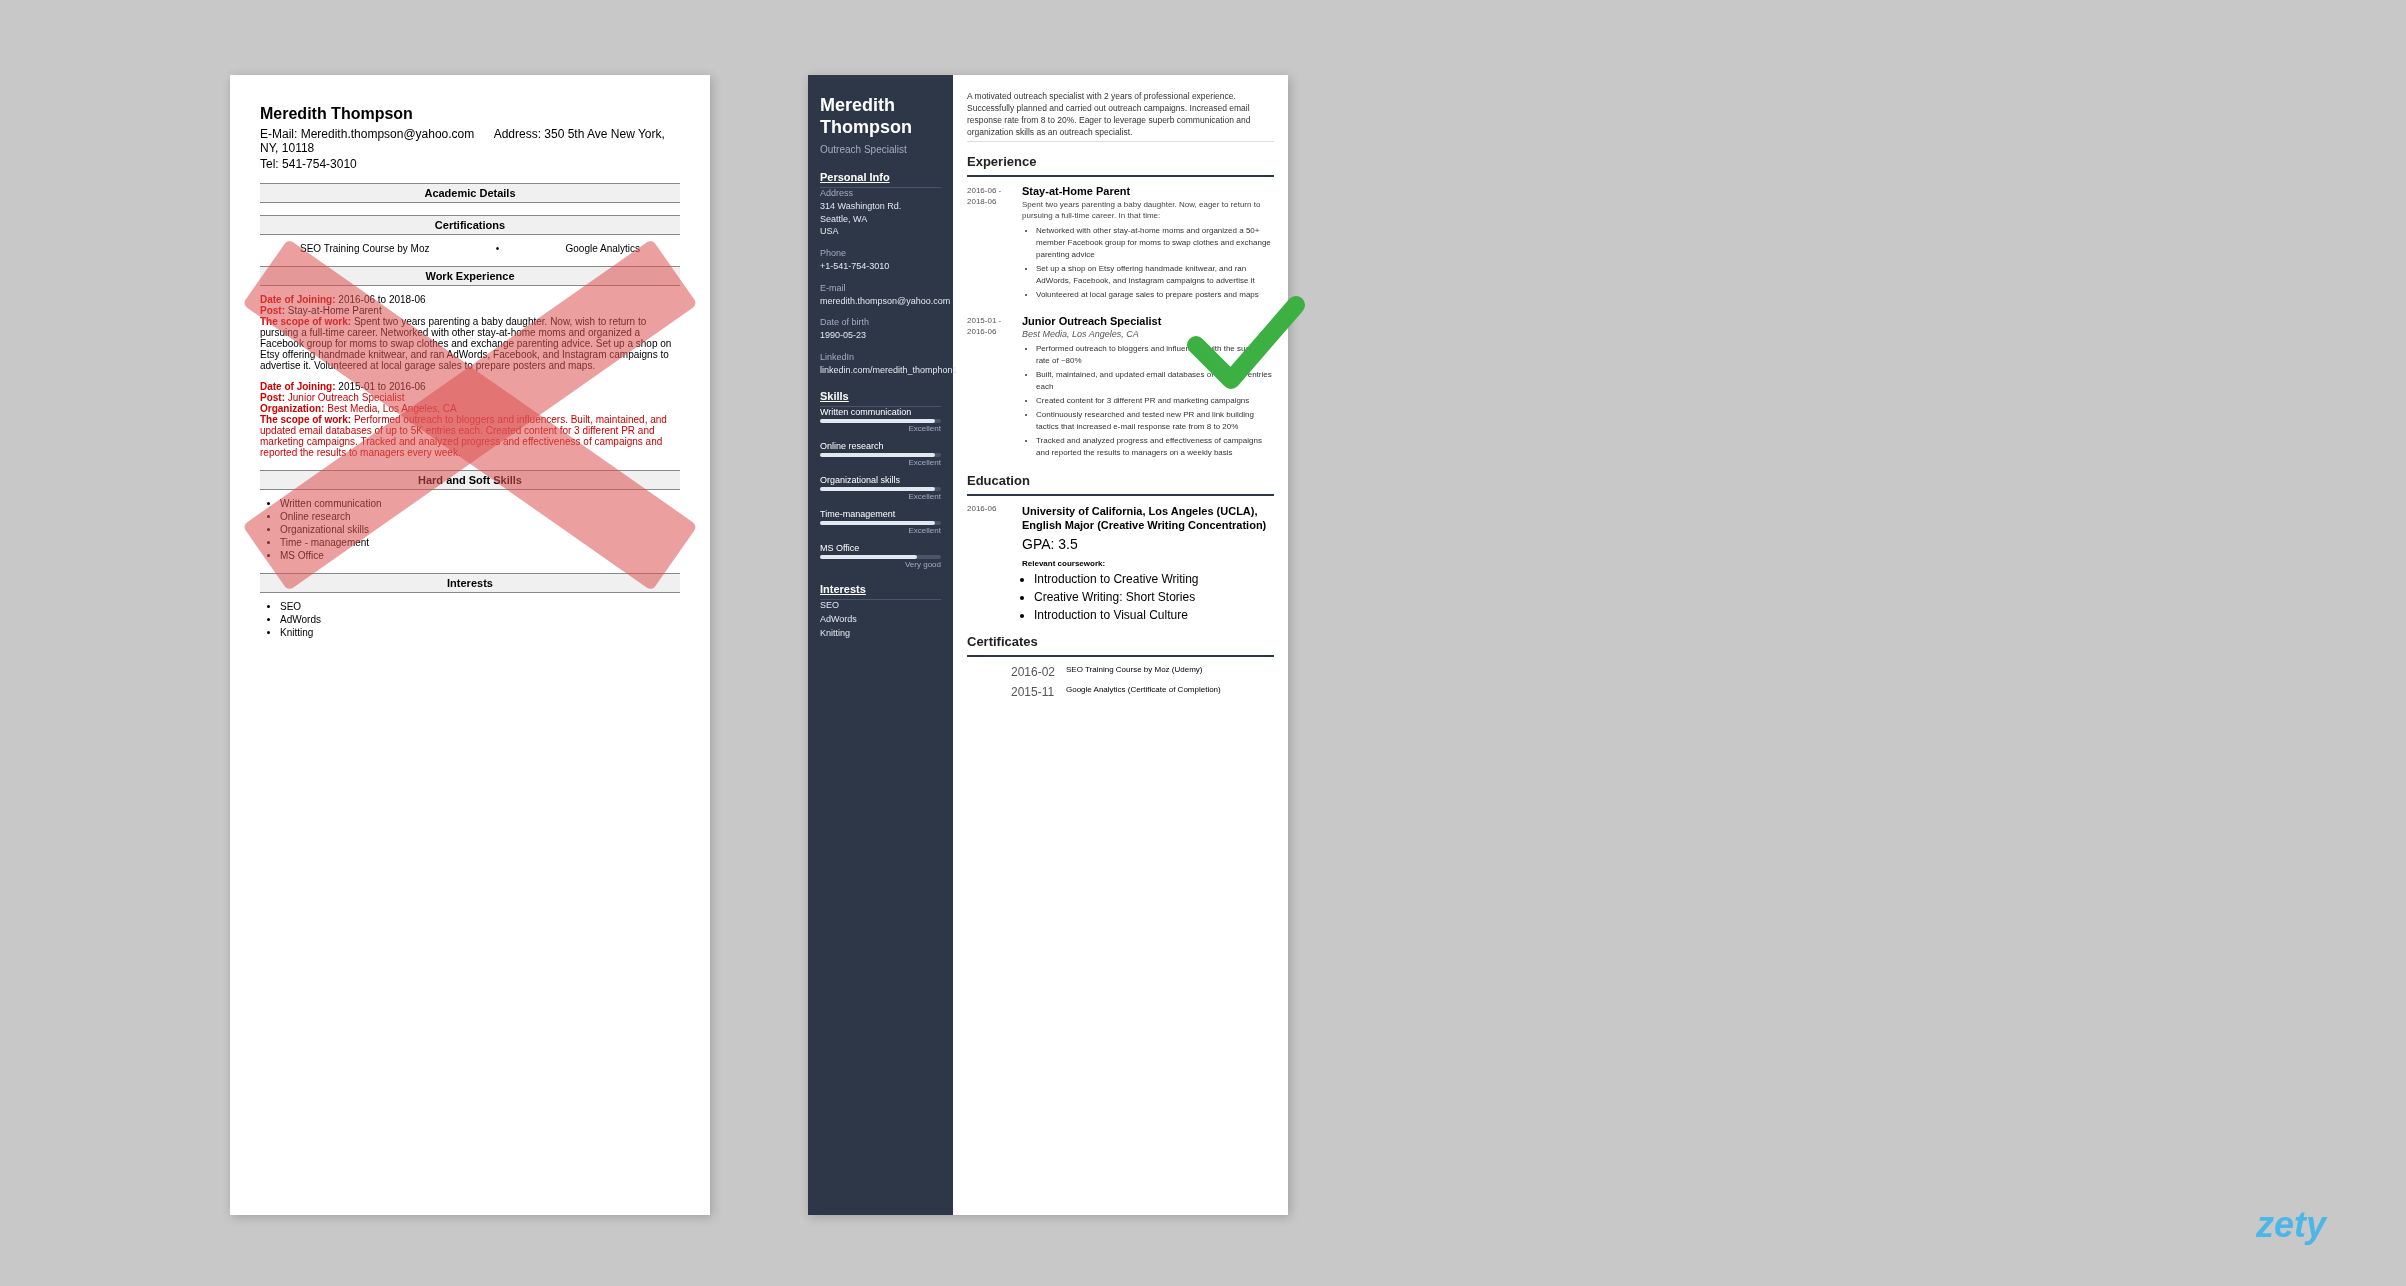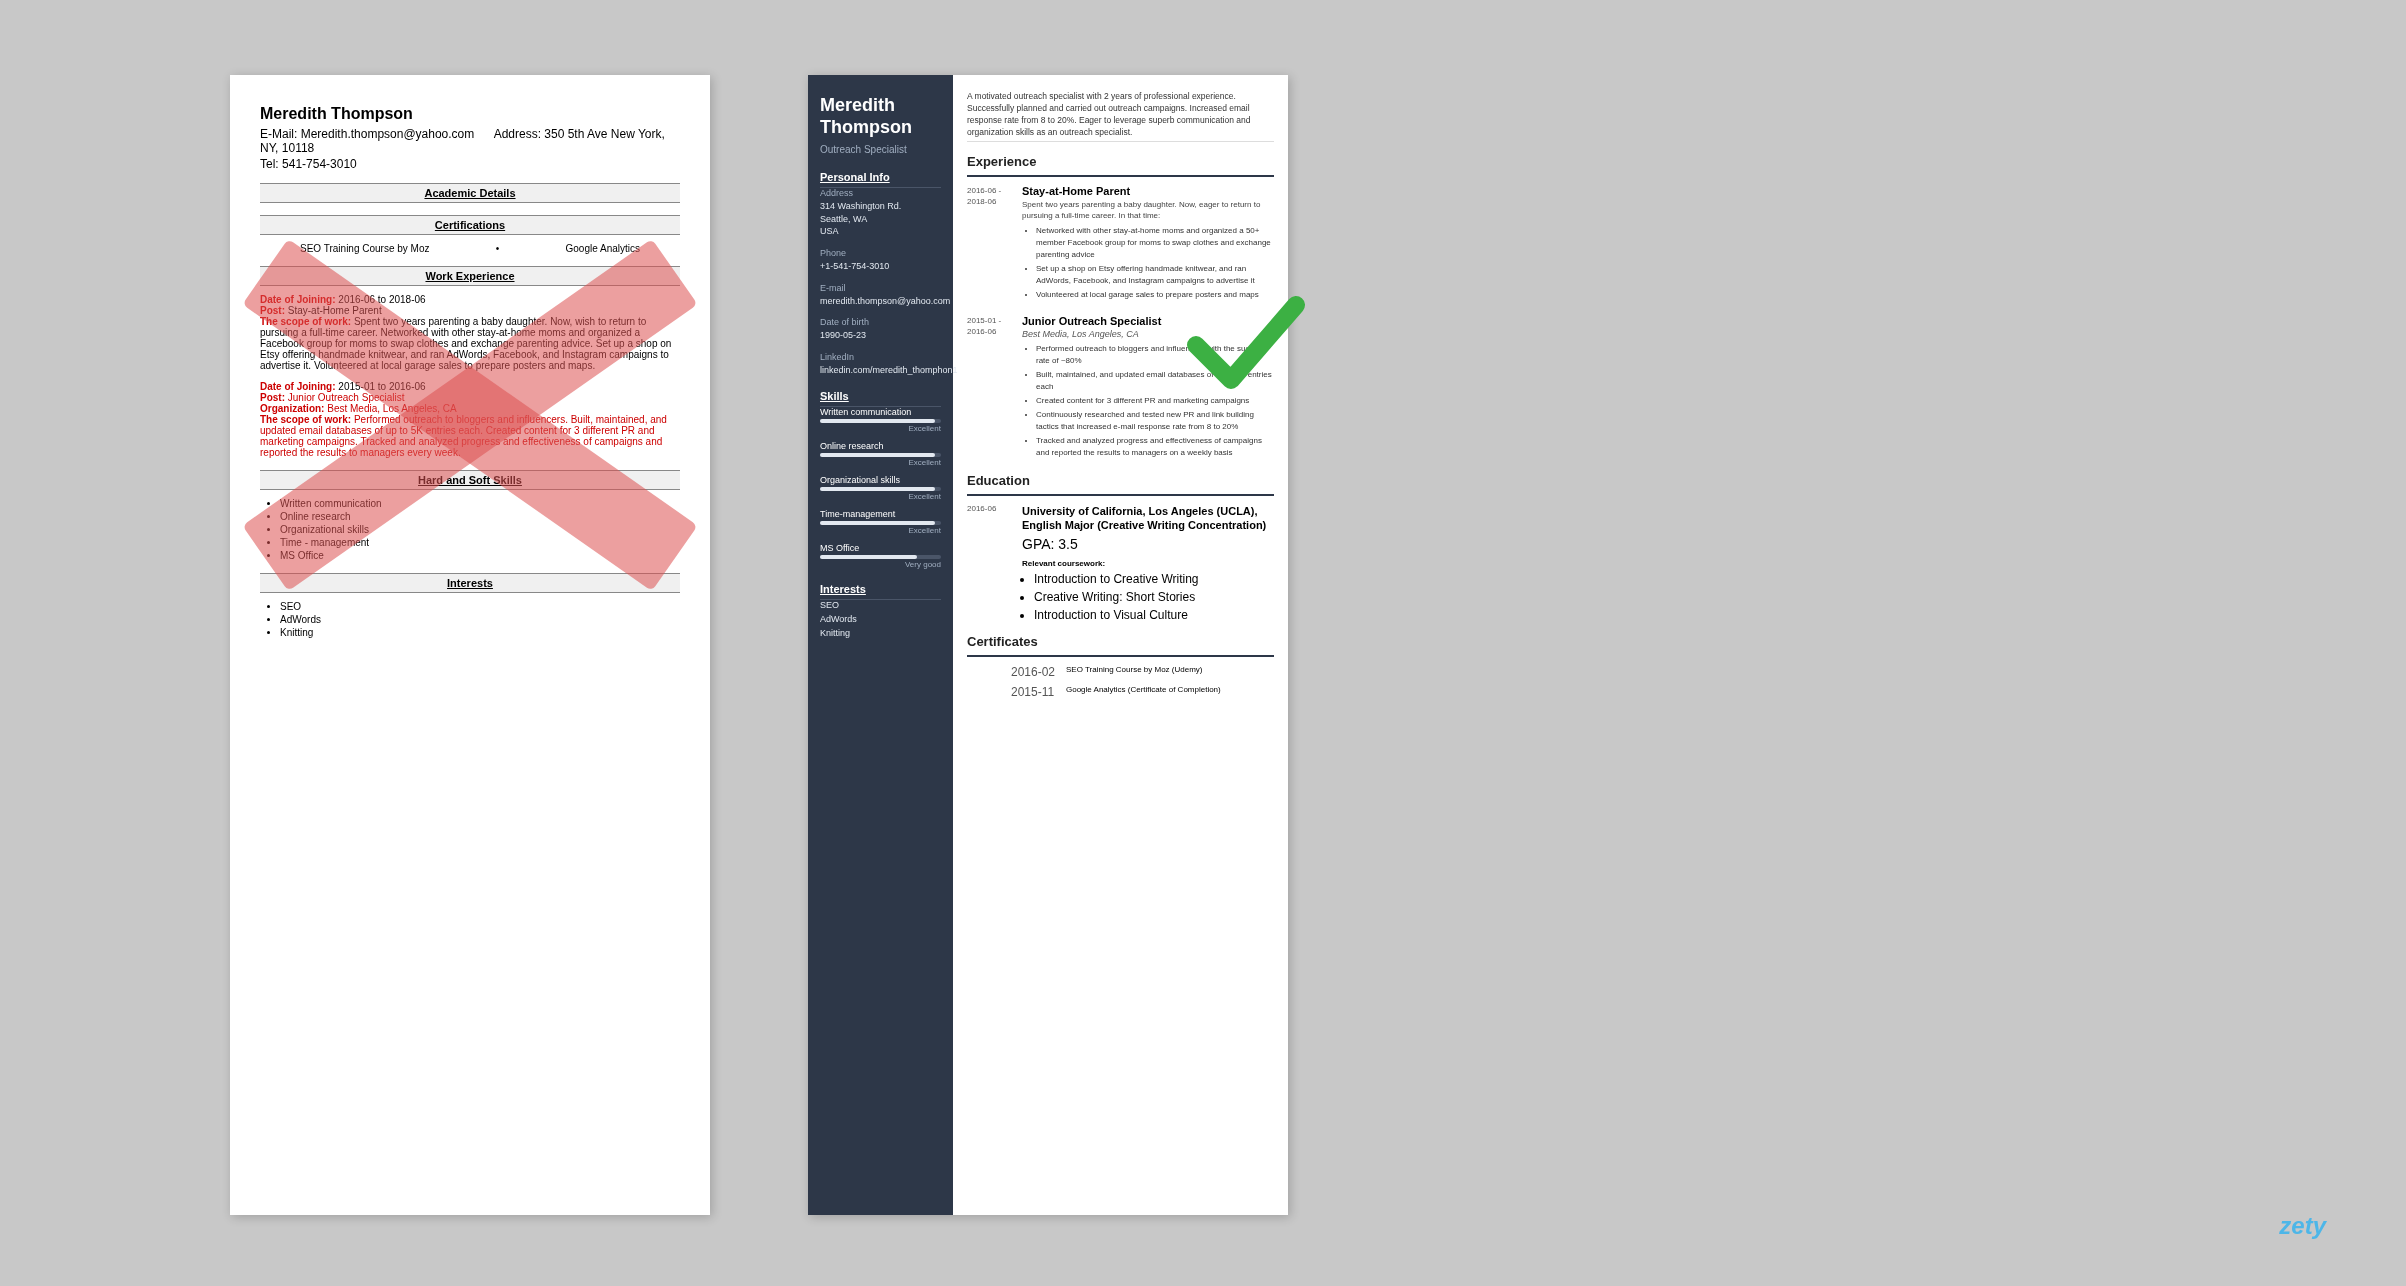--- a/index.html
+++ b/index.html
@@ -37,21 +37,20 @@
 
     .left-resume .section-header {
       text-align: center;
       font-size: 11px;
       font-weight: bold;
       border-top: 1px solid #888;
       border-bottom: 1px solid #888;
       padding: 3px 0;
       margin: 12px 0 8px 0;
       background: #f0f0f0;
-      text-decoration: underline;
     }
 
     .left-resume .edu-entry {
       font-size: 10px;
       margin-bottom: 6px;
     }
 
     .left-resume ul {
       font-size: 10px;
       padding-left: 20px;
@@ -330,22 +329,22 @@
     }
 
     .right-main .cert-name {
       font-size: 8px;
     }
 
     
     .zety-logo {
       position: absolute;
       right: 80px;
-      bottom: 46px;
-      font-size: 24px;
+      bottom: 40px;
+      font-size: 36px;
       font-weight: bold;
       color: #4db6e8;
       font-style: italic;
     }
 
     
     .check-overlay {
       position: absolute;
       right: 1095px;
       top: 280px;

